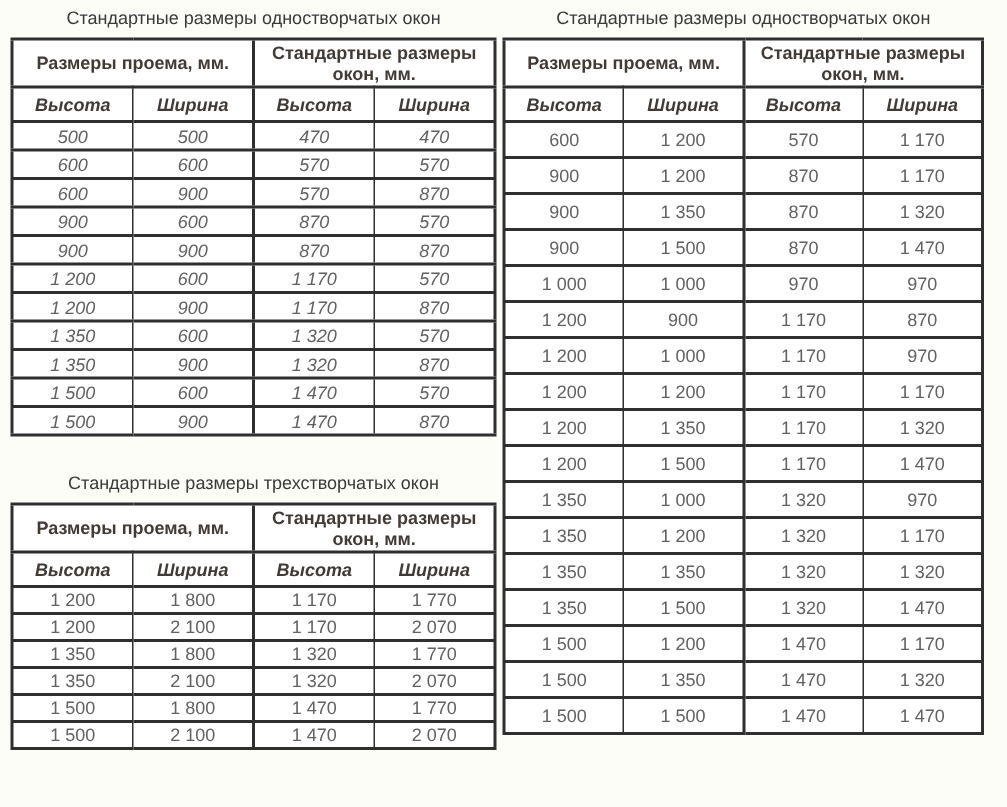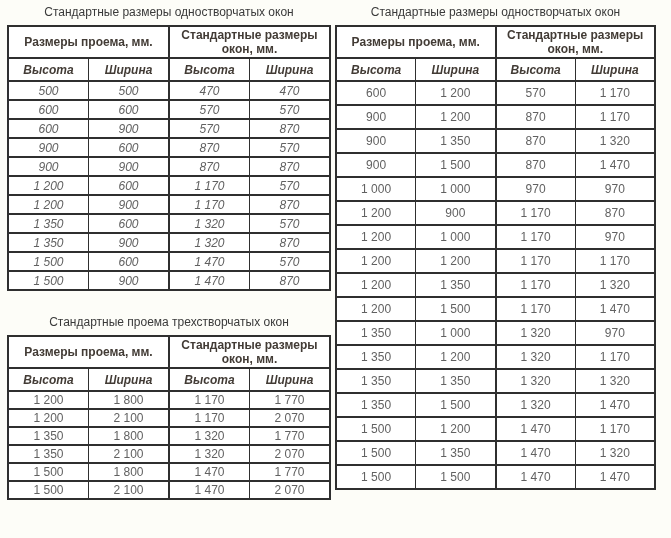--- a/index.html
+++ b/index.html
@@ -154,21 +154,21 @@
               <td>1 500</td>
               <td>900</td>
               <td class="sep">1 470</td>
               <td>870</td>
             </tr>
           </tbody>
       </table>
     </section>
 
     <section class="section-lower">
-      <div class="tbl-title">Стандартные проема трехстворчатых окон</div>
+      <div class="tbl-title">Стандартные размеры трехстворчатых окон</div>
       <table class="size-table t-triple">
         <thead>
           <tr class="group-row">
             <th colspan="2">Размеры проема, мм.</th>
             <th colspan="2" class="sep">Стандартные размеры окон, мм.</th>
           </tr>
           <tr class="sub-row">
             <th>Высота</th>
             <th>Ширина</th>
             <th class="sep">Высота</th>

